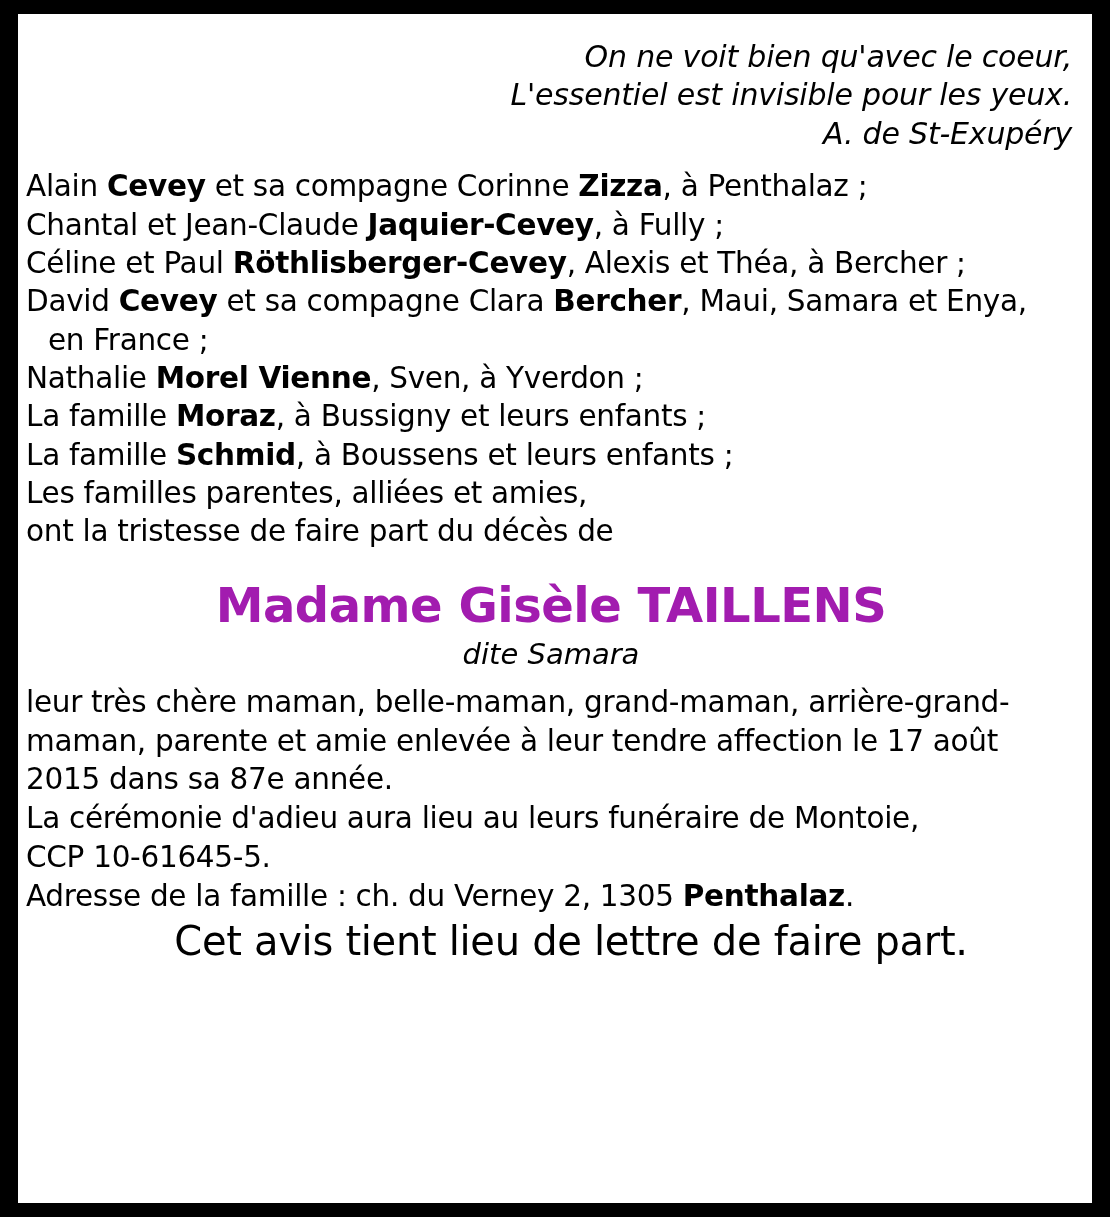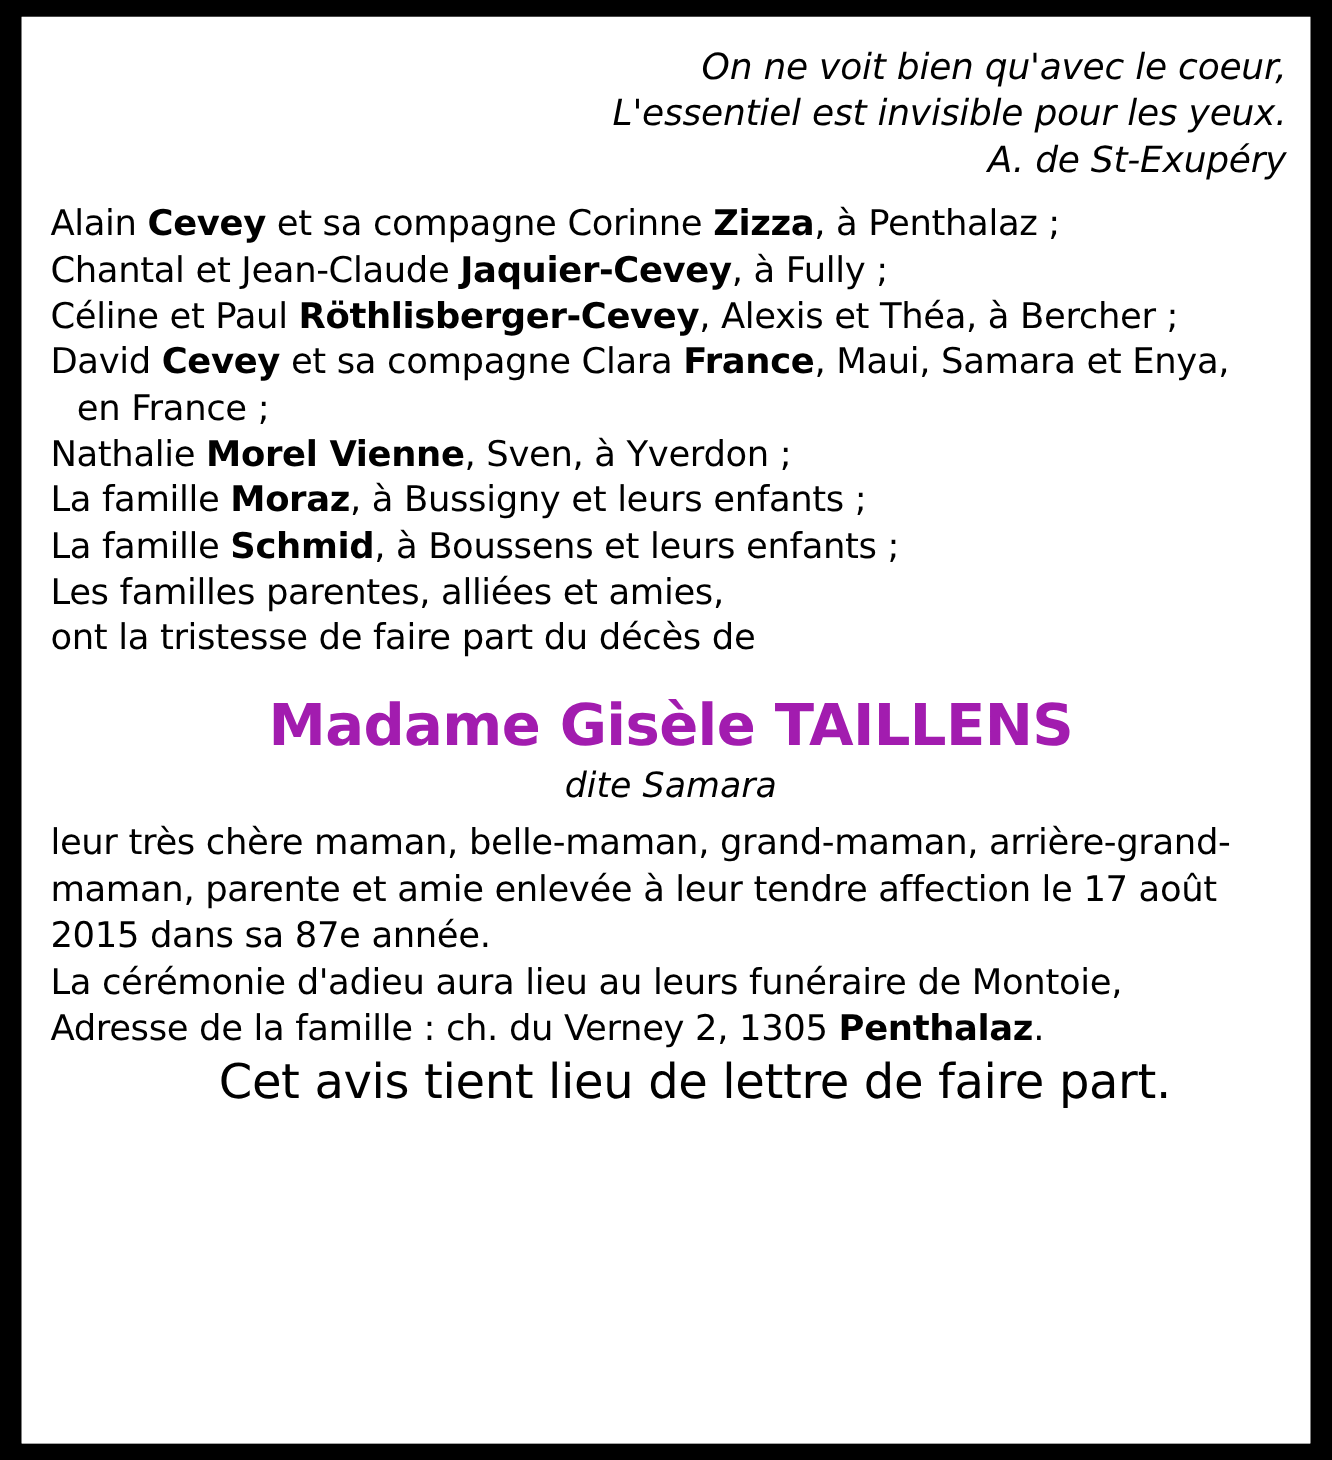--- a/index.html
+++ b/index.html
@@ -24,21 +24,21 @@
     border-bottom: 14px solid #000000;
     overflow: hidden;
   }
   .inner {
     position: absolute;
     left: 0;
     top: 0;
     right: 0;
     bottom: 0;
     background: #ffffff;
-    padding: 14px 16px 6px 24px;
+    padding: 14px 16px 6px 8px;
     box-sizing: border-box;
   }
   .epigraph {
     text-align: right;
     font-style: italic;
     font-size: 30px;
     line-height: 1.28;
     color: #000000;
     margin: 10px 4px 14px 0;
     letter-spacing: -0.2px;
@@ -110,34 +110,35 @@
     <div class="epigraph">
       <div>On ne voit bien qu'avec le coeur,</div>
       <div>L'essentiel est invisible pour les yeux.</div>
       <div>A. de St-Exupéry</div>
     </div>
 
     <div class="family-list">
         <div class="line"><span>Alain </span><b>Cevey</b><span> et sa compagne Corinne </span><b>Zizza</b><span>, à Penthalaz ;</span></div>
         <div class="line"><span>Chantal et Jean-Claude </span><b>Jaquier-Cevey</b><span>, à Fully ;</span></div>
         <div class="line"><span>Céline et Paul </span><b>Röthlisberger-Cevey</b><span>, Alexis et Théa, à Bercher ;</span></div>
-        <div class="line"><span>David </span><b>Cevey</b><span> et sa compagne Clara </span><b>France</b><span>, Maui, Samara et Enya,</span></div>
+        <div class="line"><span>David </span><b>Cevey</b><span> et sa compagne Clara </span><b>Bercher</b><span>, Maui, Samara et Enya,</span></div>
         <div class="line indent"><span>en France ;</span></div>
         <div class="line"><span>Nathalie </span><b>Morel Vienne</b><span>, Sven, à Yverdon ;</span></div>
         <div class="line"><span>La famille </span><b>Moraz</b><span>, à Bussigny et leurs enfants ;</span></div>
         <div class="line"><span>La famille </span><b>Schmid</b><span>, à Boussens et leurs enfants ;</span></div>
         <div class="line"><span>Les familles parentes, alliées et amies,</span></div>
         <div class="line"><span>ont la tristesse de faire part du décès de</span></div>
       </div>
 
     <div class="deceased-name">Madame Gisèle TAILLENS</div>
     <div class="nickname">dite Samara</div>
 
     <div class="body-text">
         <p class="wrap"><span>leur très chère maman, belle-maman, grand-maman, arrière-grand-maman, parente et amie enlevée à leur tendre affection le 17 août 2015 dans sa 87e année.</span></p>
         <p class="nowrap"><span>La cérémonie d'adieu aura lieu au leurs funéraire de Montoie,</span></p>
+        <p class="nowrap"><span>CCP 10-61645-5.</span></p>
         <p class="nowrap"><span>Adresse de la famille : ch. du Verney 2, 1305 </span><b>Penthalaz</b><span>.</span></p>
       </div>
 
     <div class="closing">Cet avis tient lieu de lettre de faire part.</div>
 
   </div>
 </div>
 
 </body></html>

